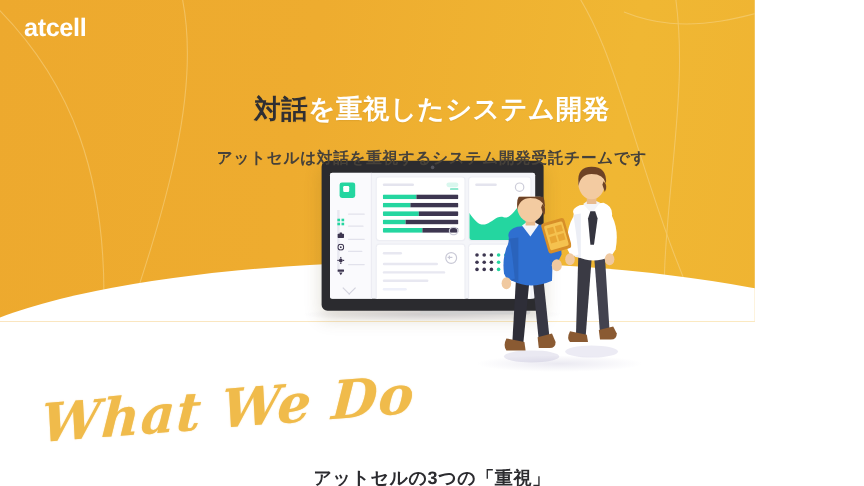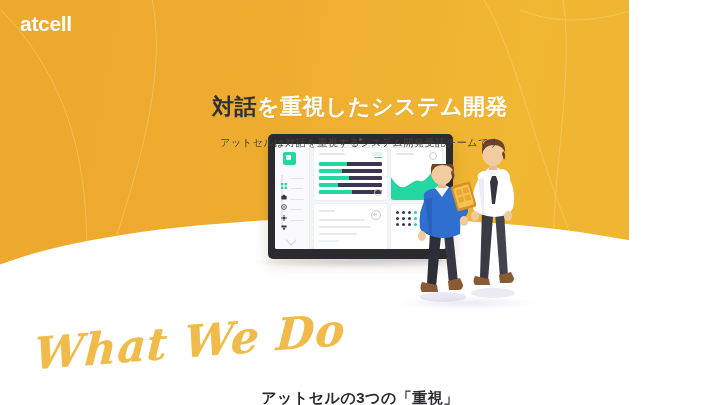--- a/index.html
+++ b/index.html
@@ -37,26 +37,26 @@
     font-size:8px;font-weight:700;letter-spacing:0.4px;
     padding:8px 14px;border-radius:3px;border:none;
     box-shadow:0 1px 2px rgba(0,0,0,.12);
     cursor:pointer;white-space:nowrap;
   }
 
   
   .hero-copy{position:absolute;left:0;top:78px;width:720px;text-align:center;z-index:6;}
   .headline{
     font-size:22px;font-weight:800;line-height:1.2;letter-spacing:.5px;
-    color:#ffffff;margin:16px;
+    color:#ffffff;margin:0;
     text-shadow:0 1px 1px rgba(0,0,0,.06);
   }
   .headline .accent{color:#2f2f33;}
   .subline{
-    margin-top:9px;font-size:10px;font-weight:400;letter-spacing:.6px;
+    margin-top:19px;font-size:13px;font-weight:700;letter-spacing:.6px;
     color:#46413a;
   }
 
   
   .illus{position:absolute;left:246px;top:128px;width:300px;height:180px;z-index:5;}
 
   
   .monitor{position:absolute;left:22px;top:6px;width:185px;height:125px;}
   .mon-bezel{
     position:absolute;inset:0;background:#2b2b2f;border-radius:5px;

